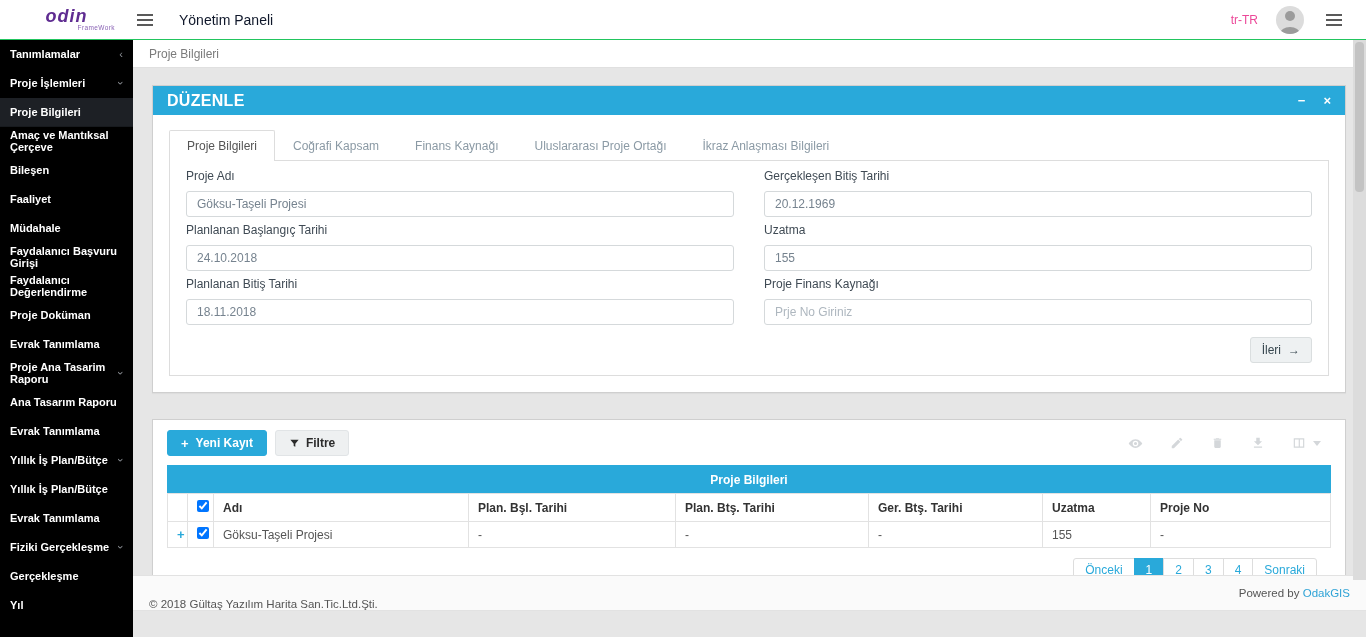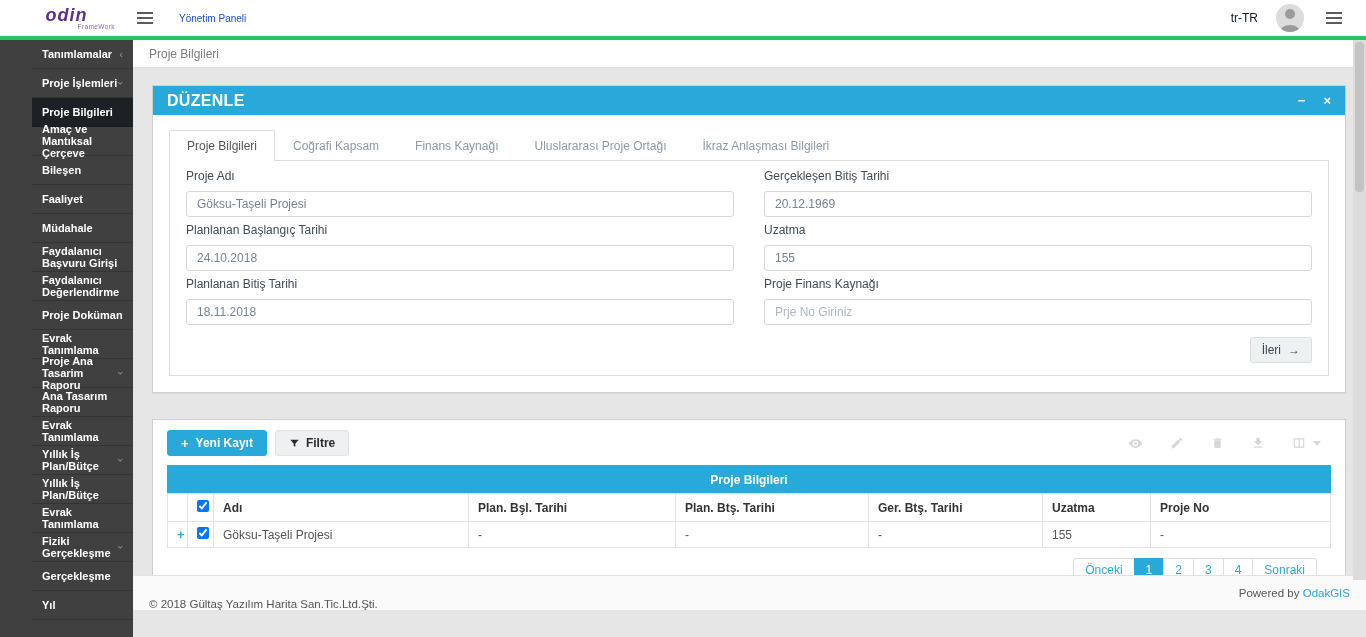--- a/index.html
+++ b/index.html
@@ -3,38 +3,38 @@
 <meta charset="utf-8">
 <title>Yönetim Paneli</title>
 <style>
   * { box-sizing: border-box; margin: 0; padding: 0; }
   html,body { width:1366px; height:637px; overflow:hidden; }
   body { font-family:"Liberation Sans","DejaVu Sans",sans-serif; background:#e6e6e6; font-size:12px; }
 
   .app { display:flex; flex-direction:column; width:100%; height:100%; }
 
   
-  .topbar { flex:0 0 40px; background:#fff; display:flex; align-items:center; border-bottom:4px solid #22c55e; }
+  .topbar { flex:0 0 40px; background:#fff; display:flex; align-items:center; border-bottom:1px solid #22c55e; }
   .logo-area { width:133px; flex:0 0 133px; display:flex; flex-direction:column; align-items:center; justify-content:center; cursor:pointer; }
   .logo-text { color:#5f2c91; font-weight:800; font-size:18px; letter-spacing:1px; line-height:16px; font-style:italic; }
   .logo-sub { color:#8a63b5; font-size:6.5px; letter-spacing:.4px; align-self:flex-end; margin-right:18px; }
   .icon-bars { display:inline-flex; flex-direction:column; gap:3px; cursor:pointer; padding:4px; }
   .icon-bars i { display:block; width:16px; height:2px; background:#5a5a5a; }
-  .topbar-title { margin-left:22px; color:#1d4ed8; font-size:10px; }
+  .topbar-title { margin-left:22px; color:#0f172a; font-size:14px; }
   .topbar-right { margin-left:auto; display:flex; align-items:center; gap:18px; padding-right:20px; }
-  .locale { color:#0f172a; font-size:12px; cursor:pointer; }
+  .locale { color:#ec4899; font-size:12px; cursor:pointer; }
   .avatar { width:28px; height:28px; border-radius:50%; background:#dcdcdc; position:relative; overflow:hidden; cursor:pointer; }
   .avatar::before { content:""; position:absolute; top:5px; left:9px; width:10px; height:10px; border-radius:50%; background:#9b9b9b; }
   .avatar::after { content:""; position:absolute; bottom:-6px; left:4px; width:20px; height:13px; border-radius:50%; background:#9b9b9b; }
 
   
   .body-row { flex:1; display:flex; min-height:0; }
 
   
-  .sidebar { flex:0 0 133px; width:133px; background:#404040; display:flex; flex-direction:column;padding-left:32px; }
+  .sidebar { flex:0 0 133px; width:133px; background:#000000; display:flex; flex-direction:column; }
   .side-item { height:29px; flex:0 0 29px; display:flex; align-items:center; justify-content:space-between; padding:0 10px;
                color:#fff; font-size:11px; font-weight:600; border-bottom:1px solid rgba(0,0,0,.18); cursor:pointer; }
   .side-item.active { background:#1d2025; }
   .side-chevron { color:#8c9096; font-size:11px; font-weight:400; }
   .rot90 { display:inline-block; transform:rotate(90deg); }
 
   
   .main { flex:1; display:flex; flex-direction:column; min-width:0; background:#e6e6e6; position:relative; }
   .breadcrumb-bar { flex:0 0 28px; background:#fff; border-bottom:1px solid #e0e0e0; display:flex; align-items:center; padding:0 16px; }
   .breadcrumb { color:#7b7b7b; font-size:12px; }

